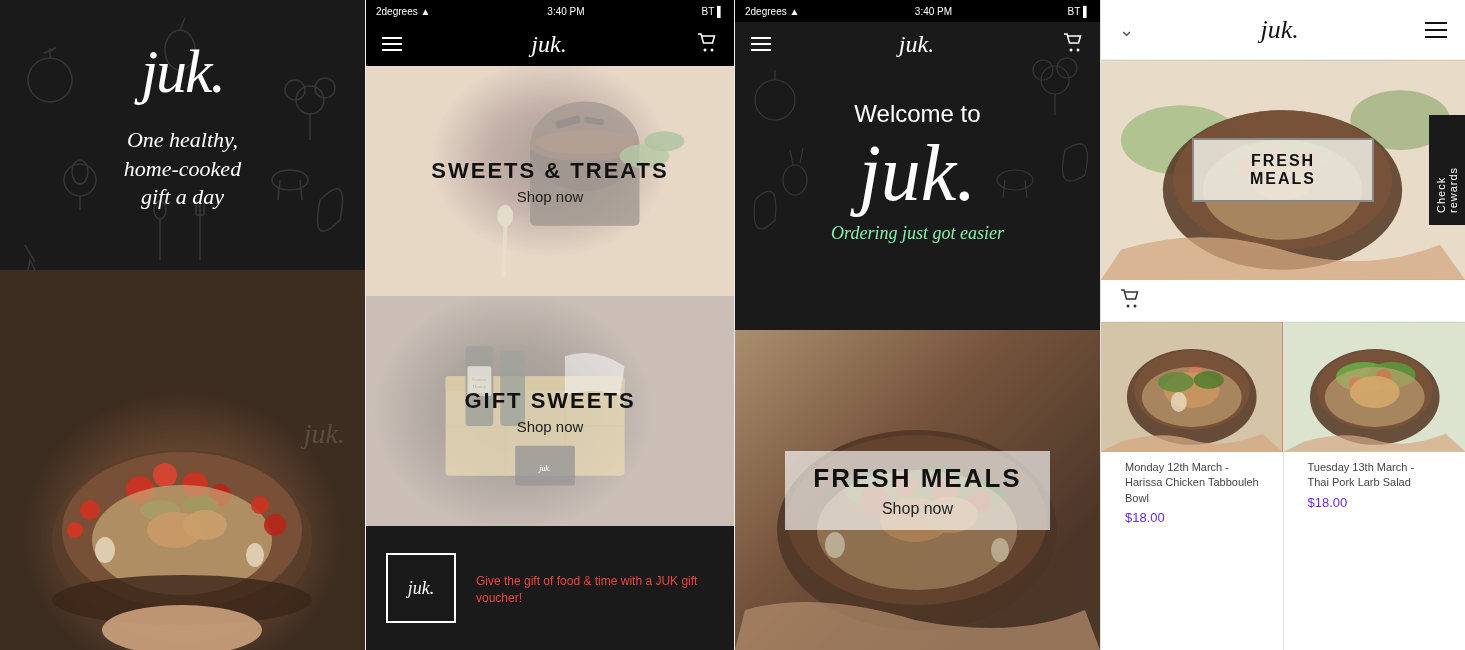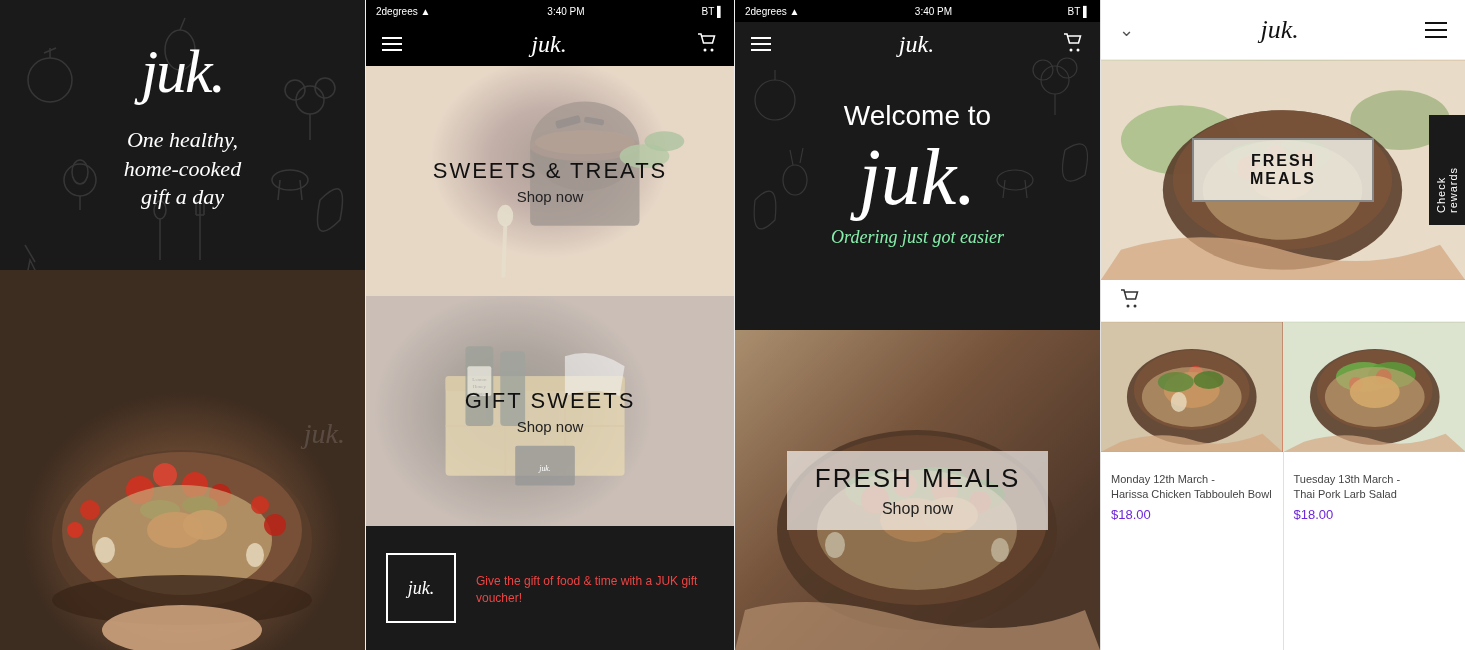--- a/index.html
+++ b/index.html
@@ -162,21 +162,21 @@
       inset: 0;
       background: rgba(255,255,255,0.55);
       display: flex;
       flex-direction: column;
       align-items: center;
       justify-content: center;
     }
     .card-title {
       font-family: sans-serif;
       font-size: 22px;
-      font-weight: 400;
+      font-weight: 700;
       letter-spacing: 2px;
       color: #111;
       text-align: center;
     }
     .card-subtitle {
       font-family: sans-serif;
       font-size: 15px;
       color: #222;
       margin-top: 4px;
     }
@@ -263,21 +263,21 @@
       z-index: 10;
     }
     .panel3-welcome-text {
       position: absolute;
       top: 100px;
       left: 0; right: 0;
       text-align: center;
       z-index: 10;
     }
     .welcome-to {
-      font-size: 28px;
+      font-size: 24px;
       color: #fff;
       font-family: sans-serif;
       font-weight: 400;
     }
     .juk-hero-logo {
       font-family: 'Georgia', cursive;
       font-size: 80px;
       font-style: italic;
       color: #fff;
       line-height: 1;
@@ -424,21 +424,22 @@
       height: 130px;
       flex-shrink: 0;
     }
     .product-img-1 {
       background: linear-gradient(135deg, #c8a882 0%, #8B6347 50%, #d44a2a 80%);
     }
     .product-img-2 {
       background: linear-gradient(135deg, #b5c9a0 0%, #7a9a68 40%, #c8a882 70%);
     }
     .product-info {
-      padding: 20px 10px;
+      padding: 8px 10px;
+      margin-left: 14px;
     }
     .product-date {
       font-size: 11px;
       color: #444;
       font-family: sans-serif;
       line-height: 1.4;
     }
     .product-price {
       font-size: 13px;
       color: #6d28d9;

